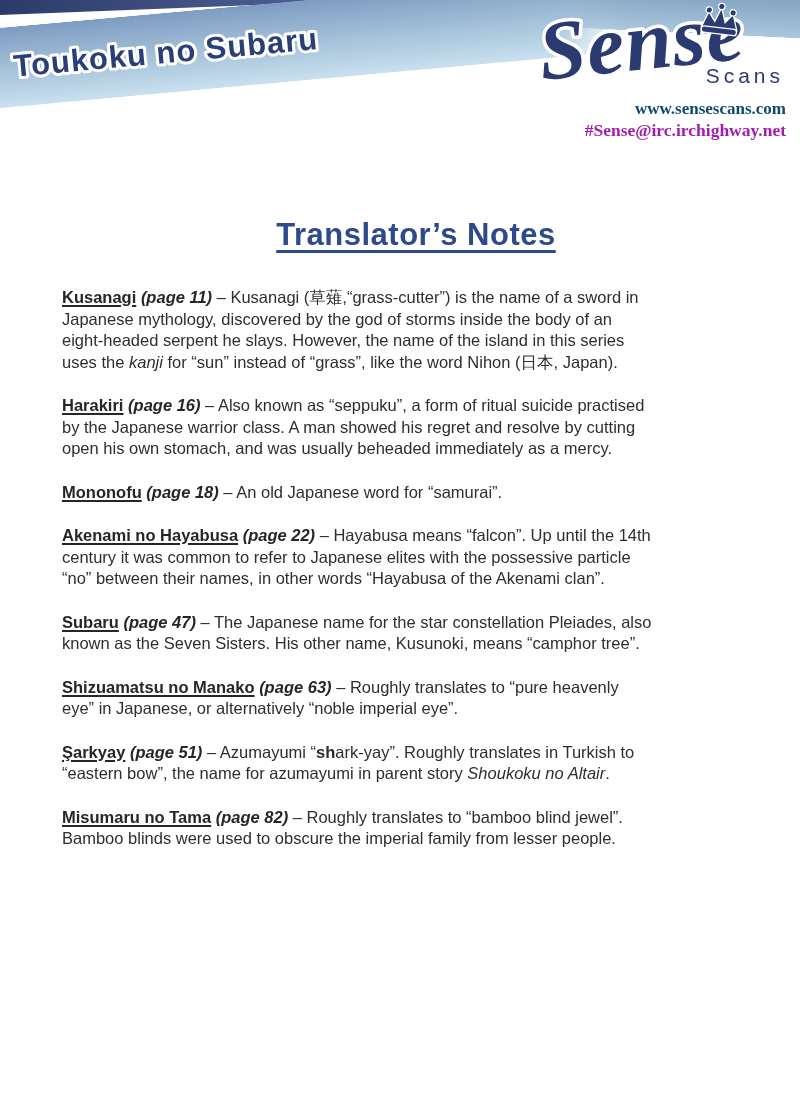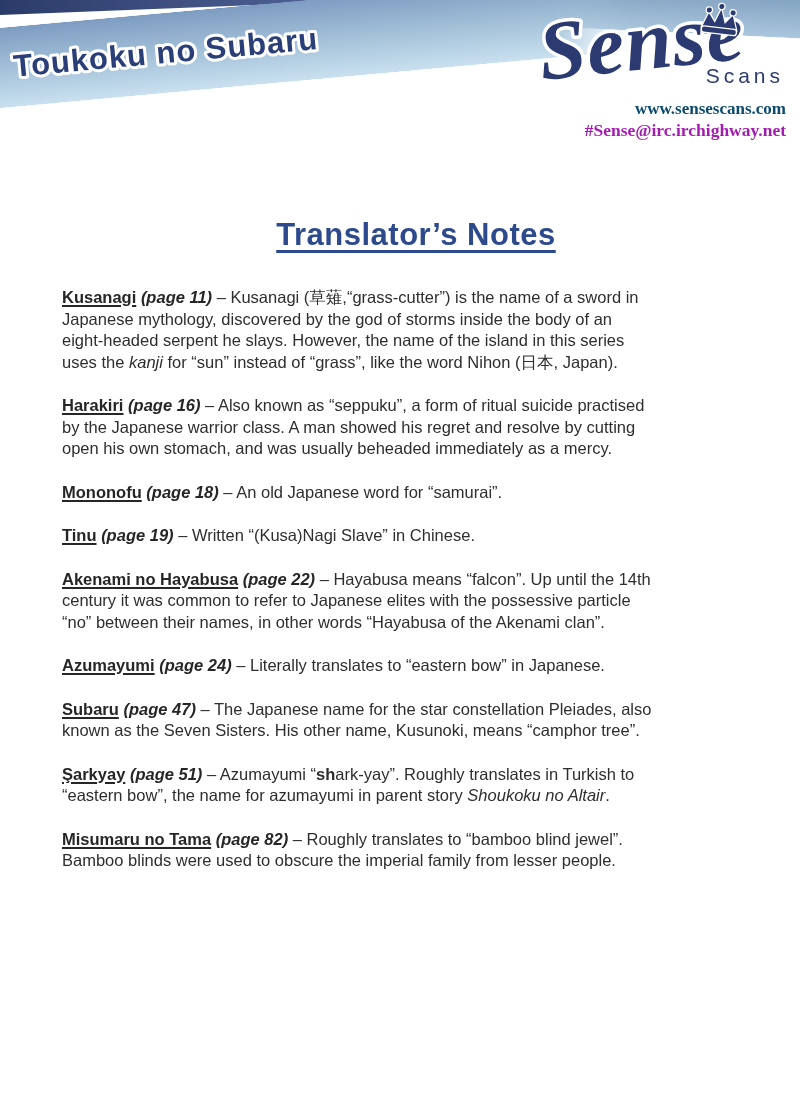--- a/index.html
+++ b/index.html
@@ -94,26 +94,26 @@
 
   <main class="notes">
       <p class="note"><span class="seg-term">Kusanagi</span><span> </span><span class="seg-page">(page 11)</span><span> – Kusanagi (草薙,“grass-cutter”) is the name of a sword in
 Japanese mythology, discovered by the god of storms inside the body of an
 eight-headed serpent he slays. However, the name of the island in this series
 uses the </span><span class="seg-italic">kanji</span><span> for “sun” instead of “grass”, like the word Nihon (日本, Japan).</span></p>
       <p class="note"><span class="seg-term">Harakiri</span><span> </span><span class="seg-page">(page 16)</span><span> – Also known as “seppuku”, a form of ritual suicide practised
 by the Japanese warrior class. A man showed his regret and resolve by cutting
 open his own stomach, and was usually beheaded immediately as a mercy.</span></p>
       <p class="note"><span class="seg-term">Mononofu</span><span> </span><span class="seg-page">(page 18)</span><span> – An old Japanese word for “samurai”.</span></p>
-      <p class="note"><span class="seg-term">Tinu</span><span> </span><span class="seg-page">(page 19)</span><span> – Written “(Kusa)Nagi Slave” in Chinese.</span></p>
       <p class="note"><span class="seg-term">Akenami no Hayabusa</span><span> </span><span class="seg-page">(page 22)</span><span> – Hayabusa means “falcon”. Up until the 14th
 century it was common to refer to Japanese elites with the possessive particle
 “no” between their names, in other words “Hayabusa of the Akenami clan”.</span></p>
-      <p class="note"><span class="seg-term">Azumayumi</span><span> </span><span class="seg-page">(page 24)</span><span> – Literally translates to “eastern bow” in Japanese.</span></p>
       <p class="note"><span class="seg-term">Subaru</span><span> </span><span class="seg-page">(page 47)</span><span> – The Japanese name for the star constellation Pleiades, also
 known as the Seven Sisters. His other name, Kusunoki, means “camphor tree”.</span></p>
+      <p class="note"><span class="seg-term">Shizuamatsu no Manako</span><span> </span><span class="seg-page">(page 63)</span><span> – Roughly translates to “pure heavenly
+eye” in Japanese, or alternatively “noble imperial eye”.</span></p>
       <p class="note"><span class="seg-term">Şarkyay</span><span> </span><span class="seg-page">(page 51)</span><span> – Azumayumi “</span><span class="seg-bold">sh</span><span>ark-yay”. Roughly translates in Turkish to
 “eastern bow”, the name for azumayumi in parent story </span><span class="seg-italic">Shoukoku no Altair</span><span>.</span></p>
       <p class="note"><span class="seg-term">Misumaru no Tama</span><span> </span><span class="seg-page">(page 82)</span><span> – Roughly translates to “bamboo blind jewel”.
 Bamboo blinds were used to obscure the imperial family from lesser people.</span></p>
     </main>
 
 </div>
 
 </body></html>

